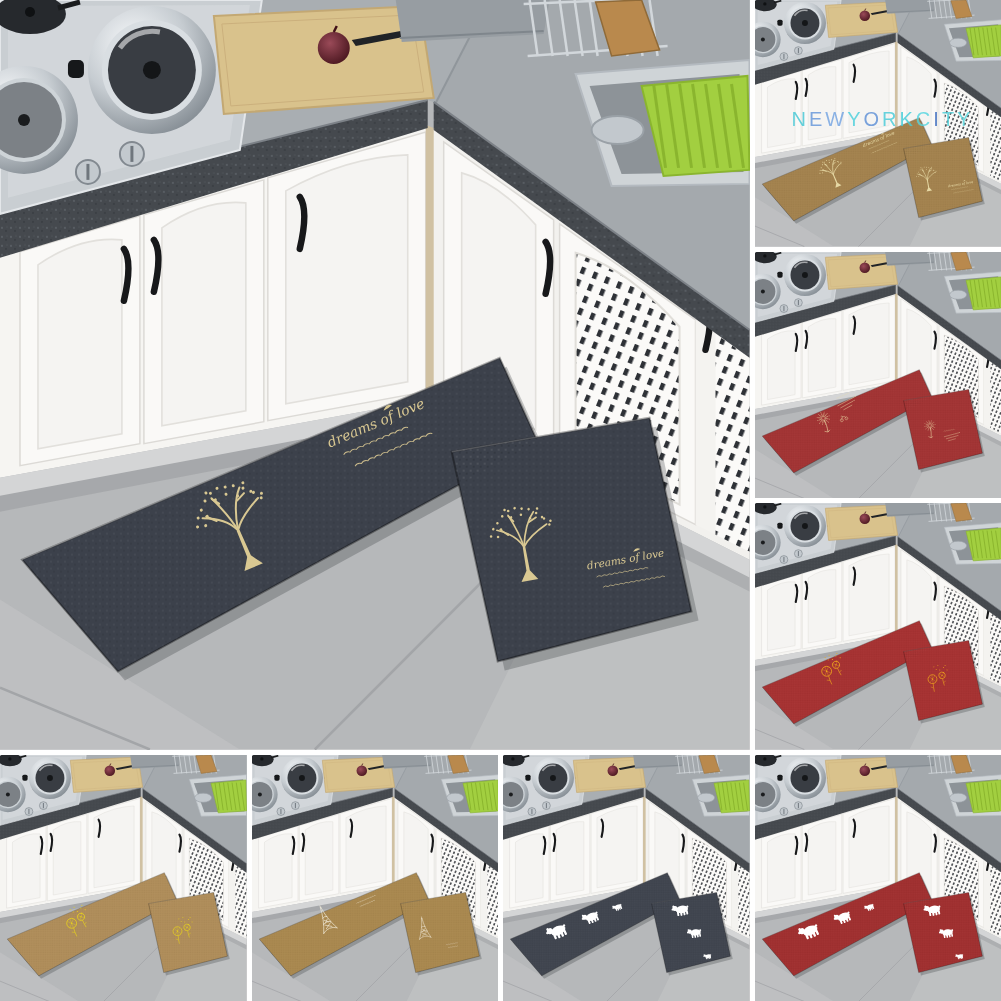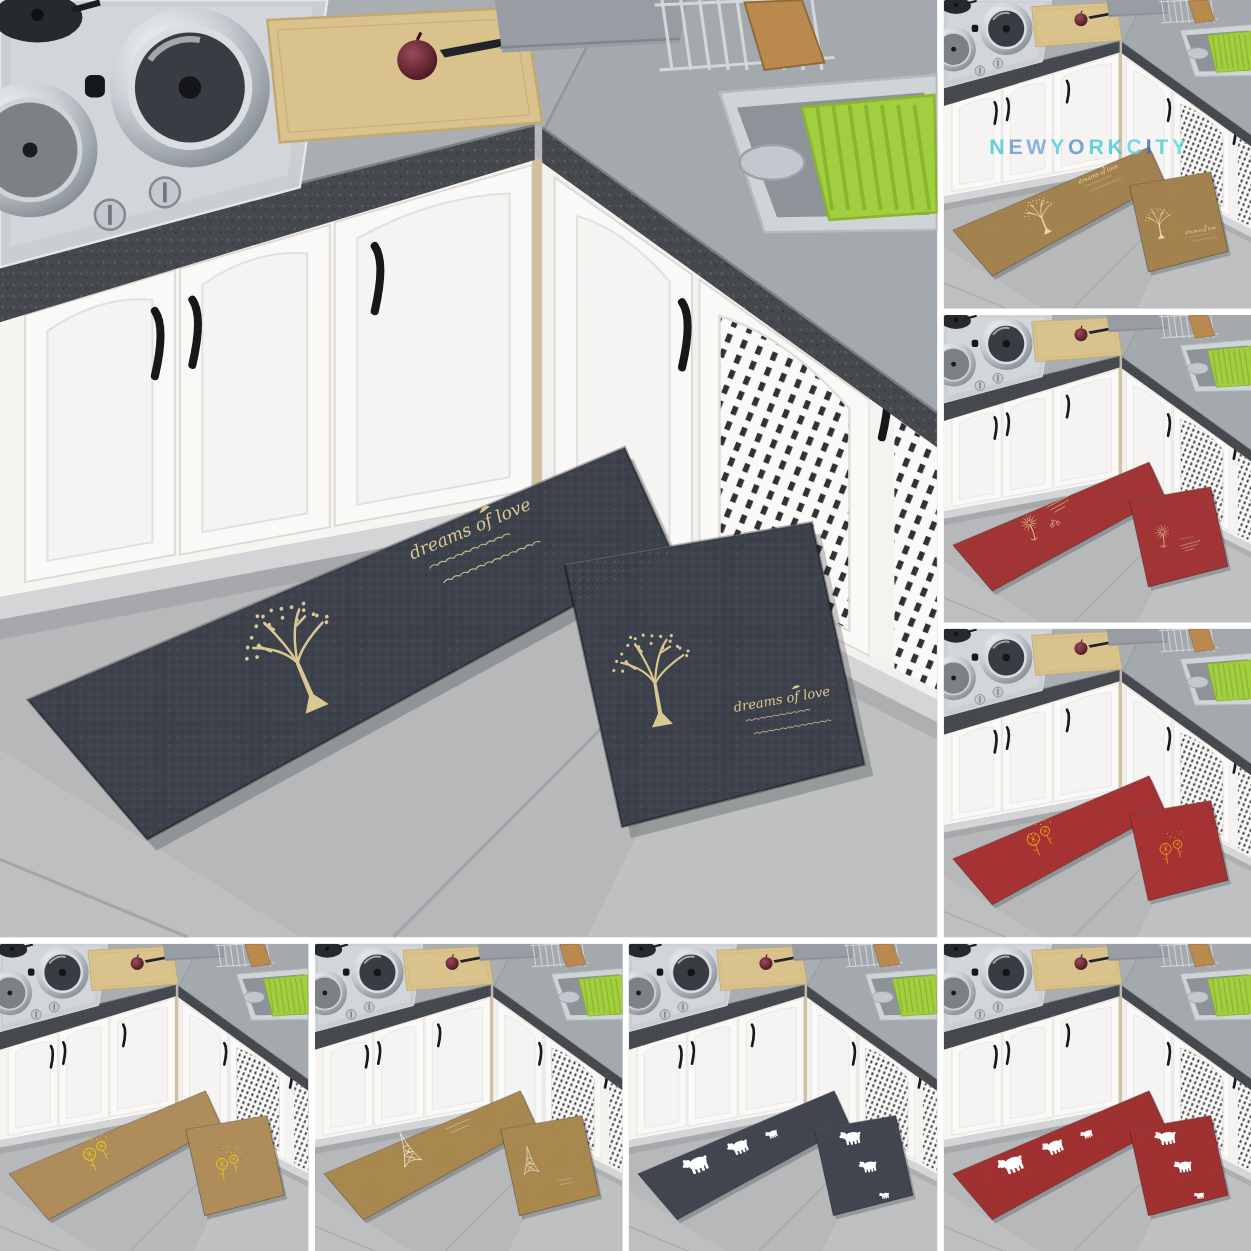--- a/index.html
+++ b/index.html
@@ -18,21 +18,21 @@
   .tile-main{grid-area:1/1/4/4;}
   .tile-rt{grid-area:1/4/2/5;}
   .tile-rm{grid-area:2/4/3/5;}
   .tile-rb{grid-area:3/4/4/5;}
   .tile-b1{grid-area:4/1/5/2;}
   .tile-b2{grid-area:4/2/5/3;}
   .tile-b3{grid-area:4/3/5/4;}
   .tile-b4{grid-area:4/4/5/5;}
   .watermark{
     position:absolute;left:15%;top:44%;
-    font-weight:bold;font-size:17px;letter-spacing:3px;
+    font-weight:normal;font-size:20px;letter-spacing:3px;
     opacity:.82;z-index:3;white-space:nowrap;
     text-shadow:0 0 1px rgba(255,255,255,.25);
     pointer-events:none;
   }
 </style>
 </head>
 <body>
 
 <div id="collage">
   <div class="tile tile-main">

